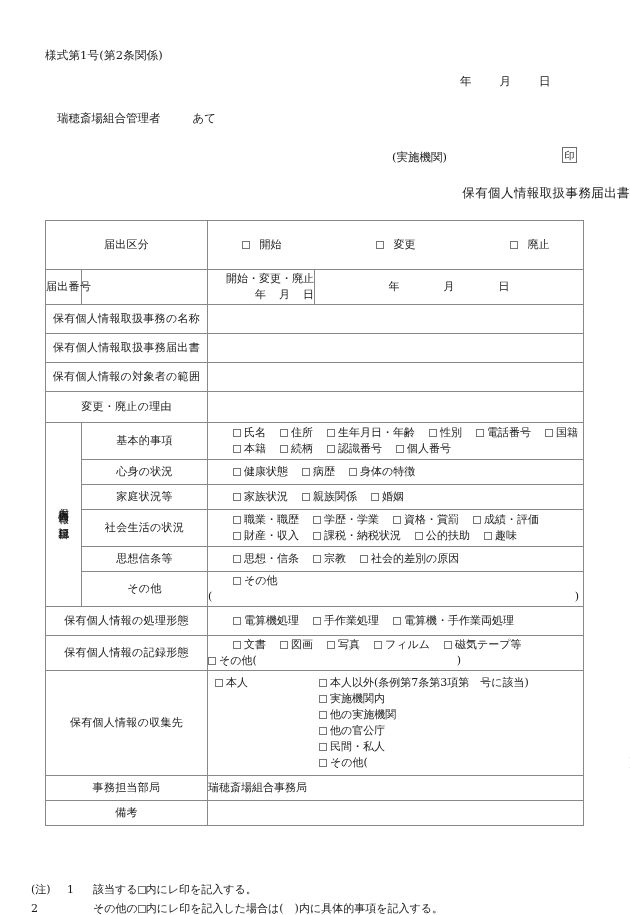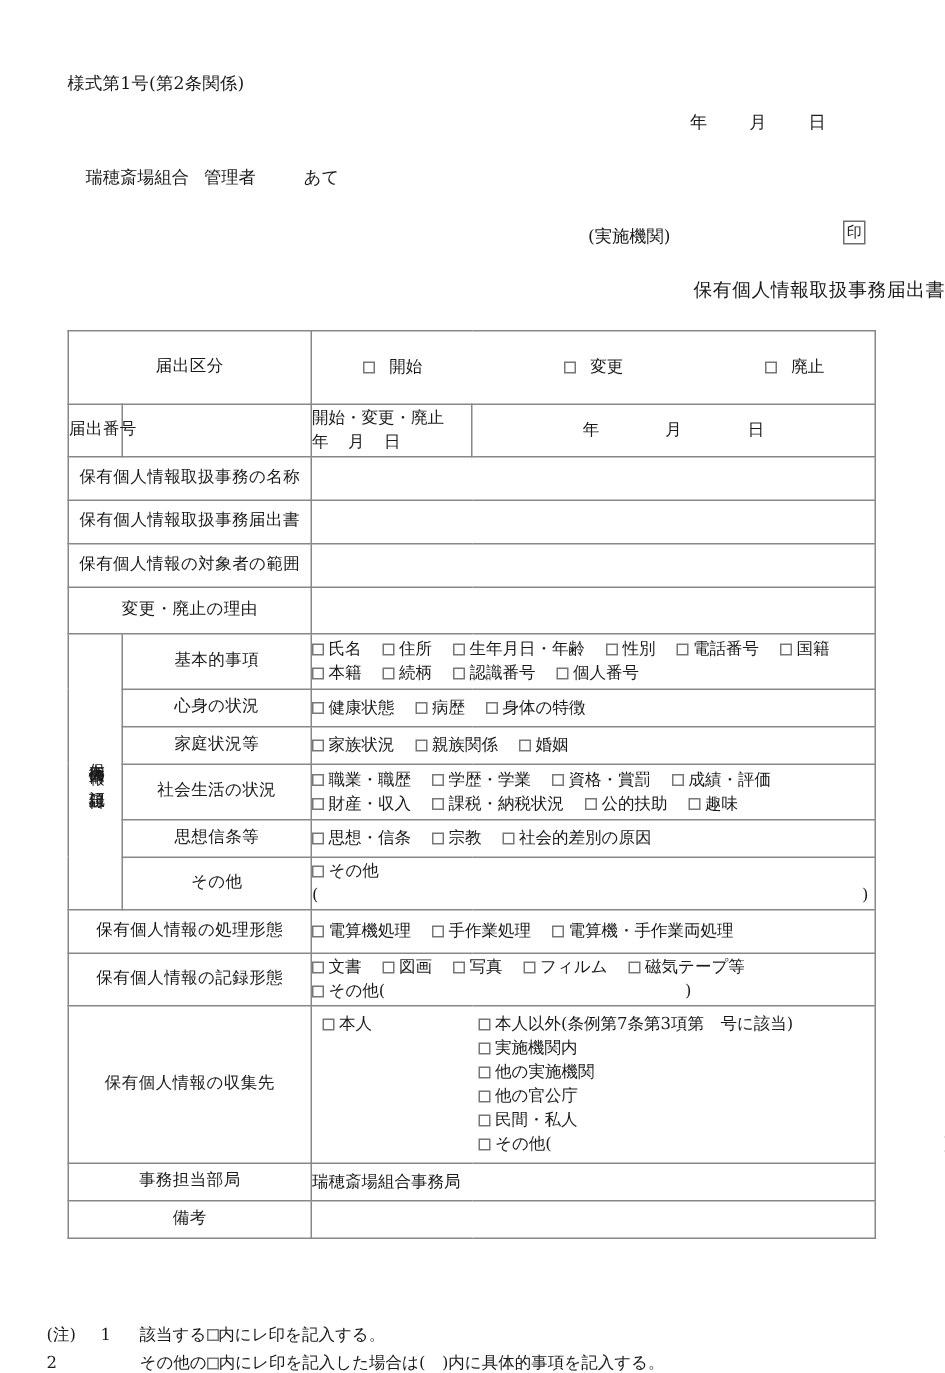--- a/index.html
+++ b/index.html
@@ -44,21 +44,21 @@
   .date-line .y { margin-right: 28px; }
   .date-line .m { margin-right: 28px; }
 
   .addressee {
     position: absolute;
     left: 57px;
     top: 111px;
     font-size: 11.5px;
     white-space: nowrap;
   }
-  .addressee .org { margin-right: 10px; }
+  .addressee .org { }
   .addressee .role { margin-right: 32px; }
 
   .agency-line {
     position: absolute;
     left: 392px;
     top: 150px;
     font-size: 11.5px;
     white-space: nowrap;
   }
   .seal-box {
@@ -119,40 +119,40 @@
     vertical-align: -1px;
     box-sizing: border-box;
     background: #fff;
   }
   .opt {
     display: inline-block;
     white-space: nowrap;
     margin-right: 14px;
   }
   .opt:last-child { margin-right: 0; }
-  .optline { white-space: nowrap; }
+  .optline { white-space: nowrap; padding-left: 25px; }
 
   
   .kubun-row { text-align: center; }
   .kubun-row .opt {
     margin: 16px;
   }
   .kubun-row .sp1 { display:inline-block; width: 62px; }
   .kubun-row .sp2 { display:inline-block; width: 62px; }
   .kubun-row .cb { margin-right: 10px; }
 
   .ymd-cell {
     text-align: center;
     white-space: nowrap;
   }
   .ymd-cell .y { margin-right: 44px; }
   .ymd-cell .m { margin-right: 44px; }
 
   .stacked {
-    text-align: left;
+    text-align: right;
     line-height: 1.35;
     white-space: nowrap;
   }
   .stacked .l2 span { display:inline-block; }
   .stacked .l2 .a { margin-right: 13px; }
   .stacked .l2 .b { margin-right: 13px; }
 
   
   .vert {
     text-align: center;

